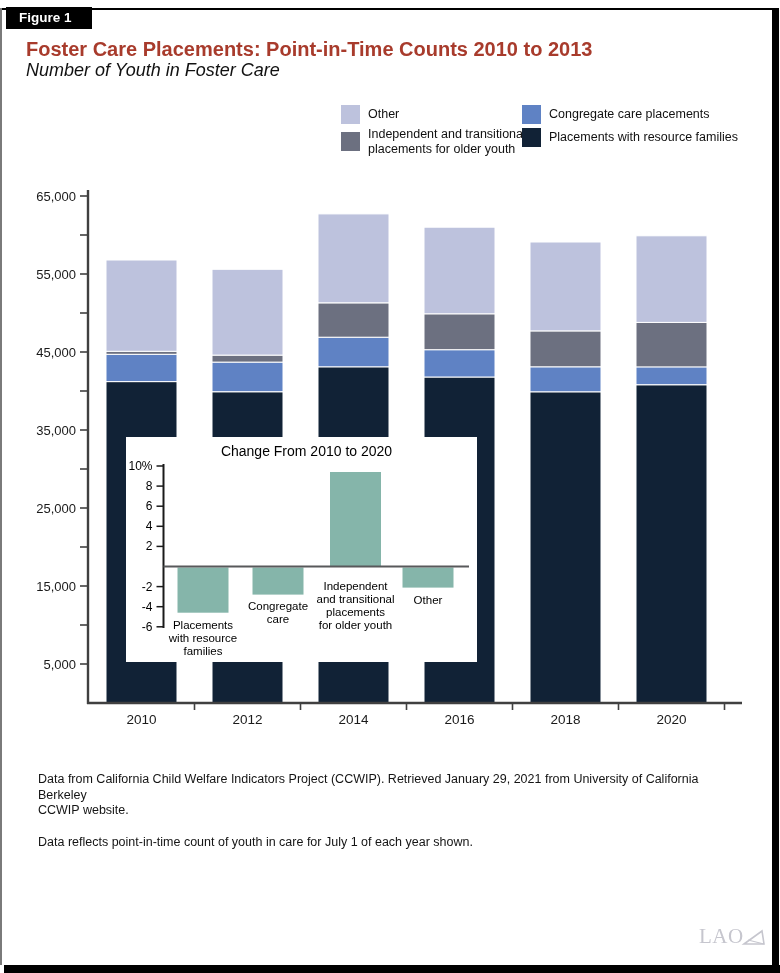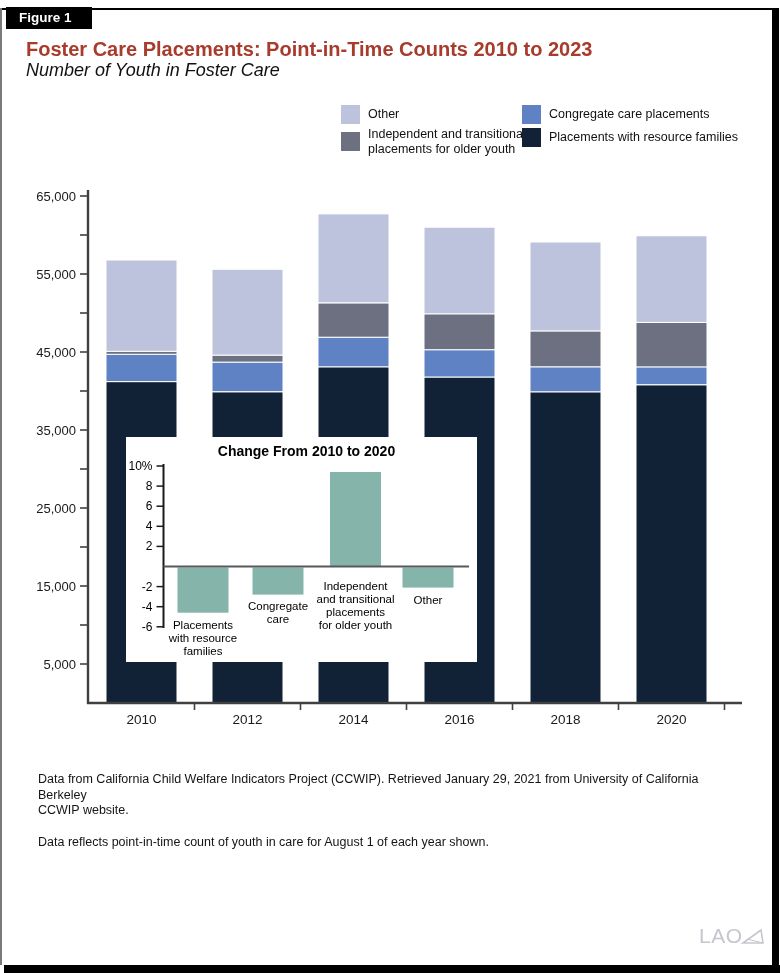--- a/index.html
+++ b/index.html
@@ -18,48 +18,48 @@
   .legend-item{position:absolute;display:flex;align-items:center;gap:8px;
                font-size:12.5px;line-height:14.5px;color:#111;}
   .swatch{width:19px;height:19px;flex:0 0 19px;}
   .li0{left:341px;top:105px;} .li1{left:341px;top:127px;}
   .li2{left:522px;top:105px;} .li3{left:522px;top:128px;}
   .lbl{white-space:pre-line;}
   
   #main-svg{position:absolute;left:0;top:0;width:780px;height:973px;z-index:1;}
   .inset{position:absolute;left:126px;top:437px;width:351px;height:225px;background:#fff;z-index:2;}
   .inset-title{position:absolute;left:10px;right:0;top:6px;text-align:center;
-               font-weight:bold;font-size:14px;color:#000;z-index:2;}
+               font-weight:normal;font-size:14px;color:#000;z-index:2;}
   #inset-svg{position:absolute;left:0;top:0;width:351px;height:225px;z-index:1;}
   .tick-label{font-size:13px;fill:#1a1a1a;}
   .year-label{font-size:13.5px;fill:#1a1a1a;}
   .inset-tick{font-size:12px;fill:#000;}
   .inset-cat{font-size:11.5px;fill:#000;}
   
   .footnotes{position:absolute;left:38px;top:772px;width:714px;font-size:12.5px;
              line-height:15.5px;color:#141414;}
   .footnotes p{margin:0 12px 16px 0;white-space:pre-line;}
   
   .lao{position:absolute;left:699px;top:924px;display:flex;align-items:center;
-       color:#c6c6ce;font-family:Liberation Sans, sans-serif;font-size:21px;letter-spacing:.5px;}
+       color:#c6c6ce;font-family:Liberation Serif, serif;font-size:21px;letter-spacing:.5px;}
   .lao svg{margin-left:-3px;margin-top:2px;}
 </style>
 </head>
 <body>
 
 <div class="figure">
 
   <div class="frame-top"></div>
   <div class="frame-left"></div>
   <div class="frame-right"></div>
   <div class="frame-bottom"></div>
 
   <div class="fig-label">Figure 1</div>
 
-  <h1 class="title">Foster Care Placements: Point-in-Time Counts 2010 to 2023</h1>
+  <h1 class="title">Foster Care Placements: Point-in-Time Counts 2010 to 2013</h1>
   <div class="subtitle">Number of Youth in Foster Care</div>
 
   <div class="legend-item li0">
     <span class="swatch" style="background: rgb(189, 194, 221);"></span>
     <span class="lbl">Other</span>
   </div>
   <div class="legend-item li1">
     <span class="swatch" style="background: rgb(108, 112, 128);"></span>
     <span class="lbl">Independent and transitional
 placements for older youth</span>
@@ -172,21 +172,21 @@
         <text x="355.5" y="603" text-anchor="middle" class="inset-cat">and transitional</text>
         <text x="355.5" y="616" text-anchor="middle" class="inset-cat">placements</text>
         <text x="355.5" y="629" text-anchor="middle" class="inset-cat">for older youth</text>
         <text x="428" y="604" text-anchor="middle" class="inset-cat">Other</text>
       </svg>
   </div>
 
   <div class="footnotes">
     <p>Data from California Child Welfare Indicators Project (CCWIP). Retrieved January 29, 2021 from University of California Berkeley
 CCWIP website.</p>
-    <p>Data reflects point-in-time count of youth in care for August 1 of each year shown.</p>
+    <p>Data reflects point-in-time count of youth in care for July 1 of each year shown.</p>
   </div>
 
   <div class="lao">
     <span>LAO</span>
     <svg width="26" height="20" viewBox="0 0 26 20">
       <path d="M3 16 L21 3 L23 16 Z" fill="none" stroke="#c6c6ce" stroke-width="1.6"></path>
       <path d="M7 12 L23 16" fill="none" stroke="#c6c6ce" stroke-width="1.2"></path>
     </svg>
   </div>
 

